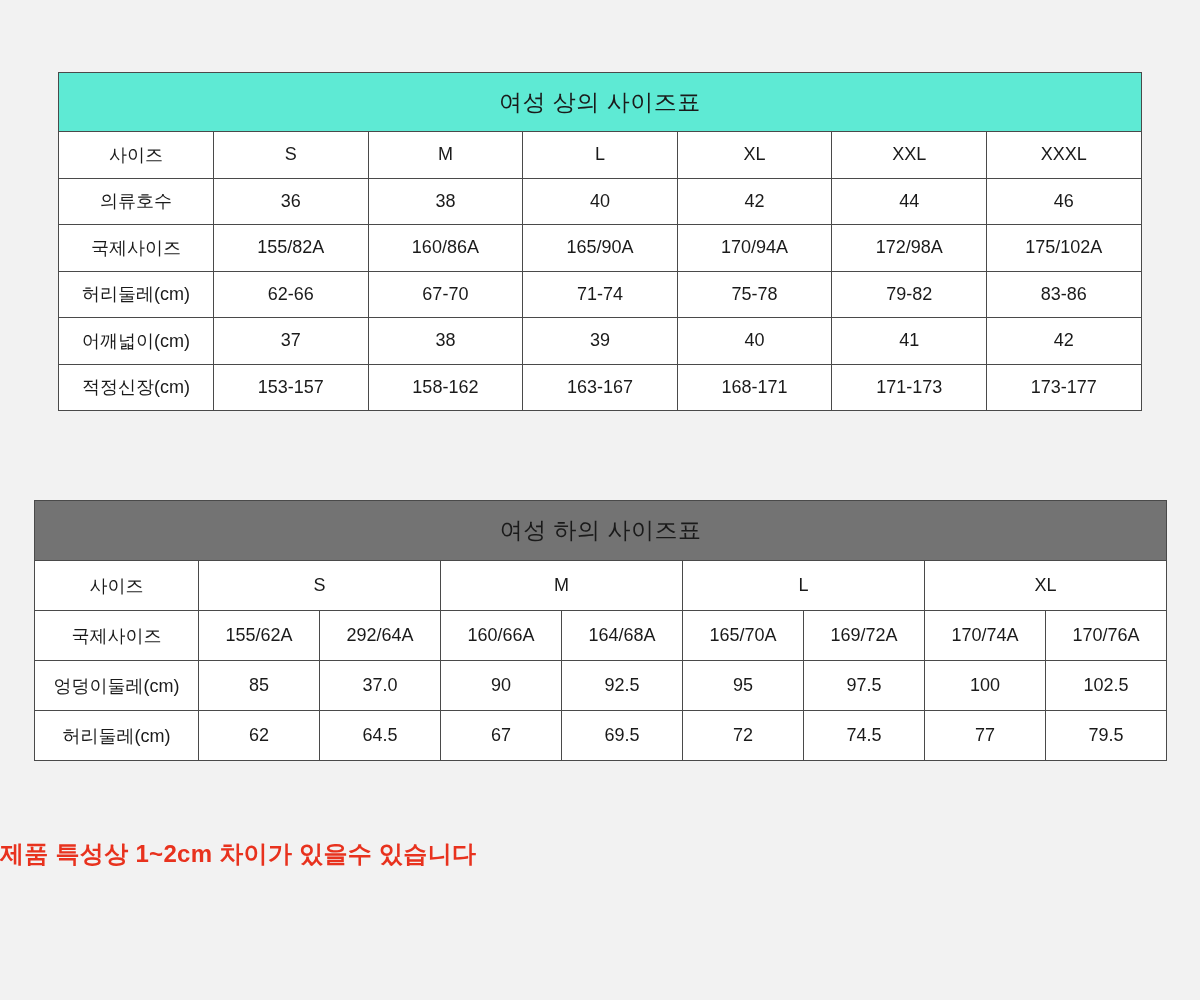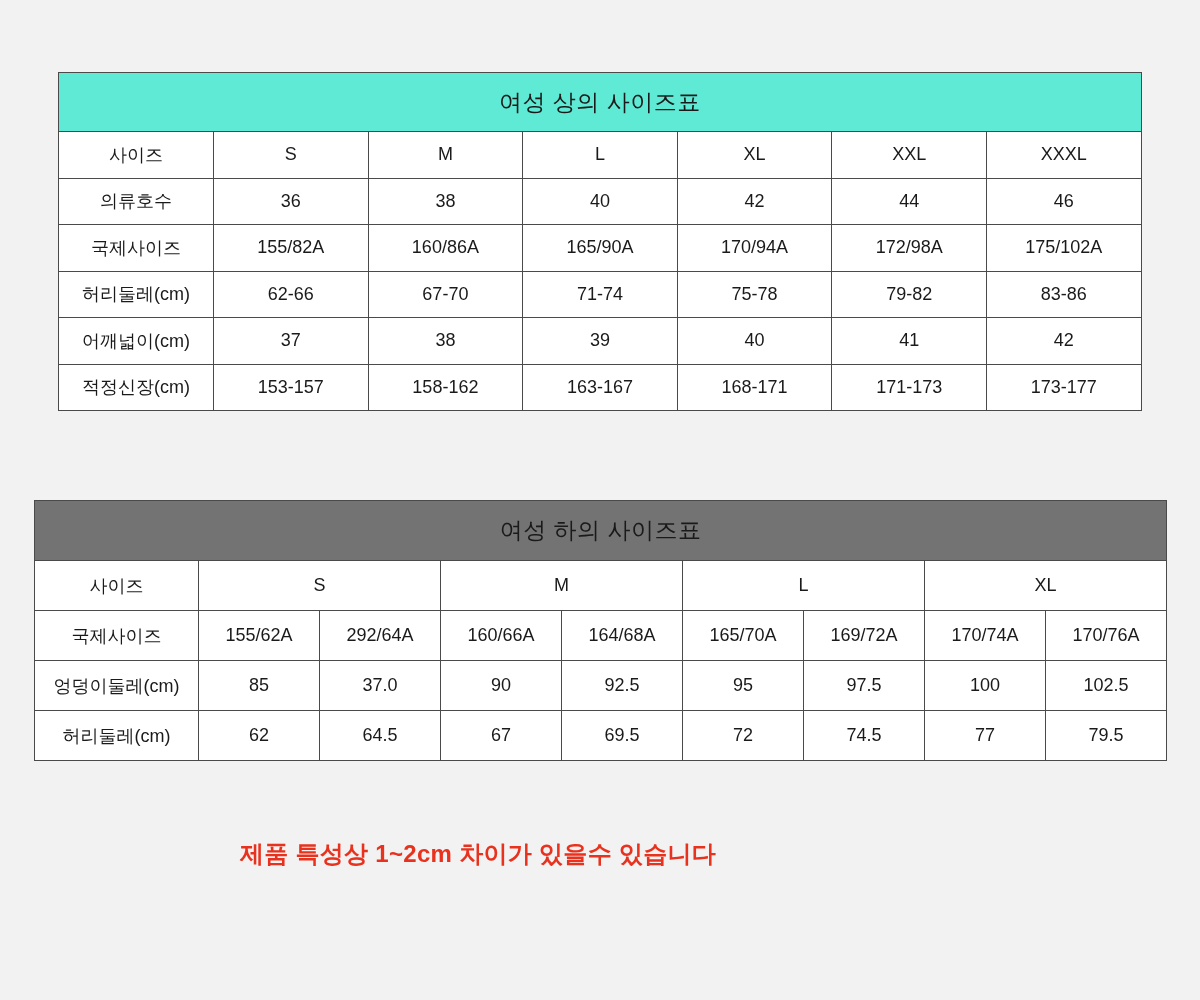--- a/index.html
+++ b/index.html
@@ -73,21 +73,21 @@
     font-size: 18px;
   }
   #table-bottom col.label-col { width: 164px; }
   #table-bottom col.val-col { width: 121px; }
 
   .note {
     position: absolute;
     left: 0;
     top: 838px;
     width: 956px;
-    text-align: center;
+    text-align: left;
     color: #e8321e;
     font-size: 24px;
     font-weight: bold;
     letter-spacing: 0.3px;
   }
 </style>
 </head>
 <body>
 
 <div class="page">

